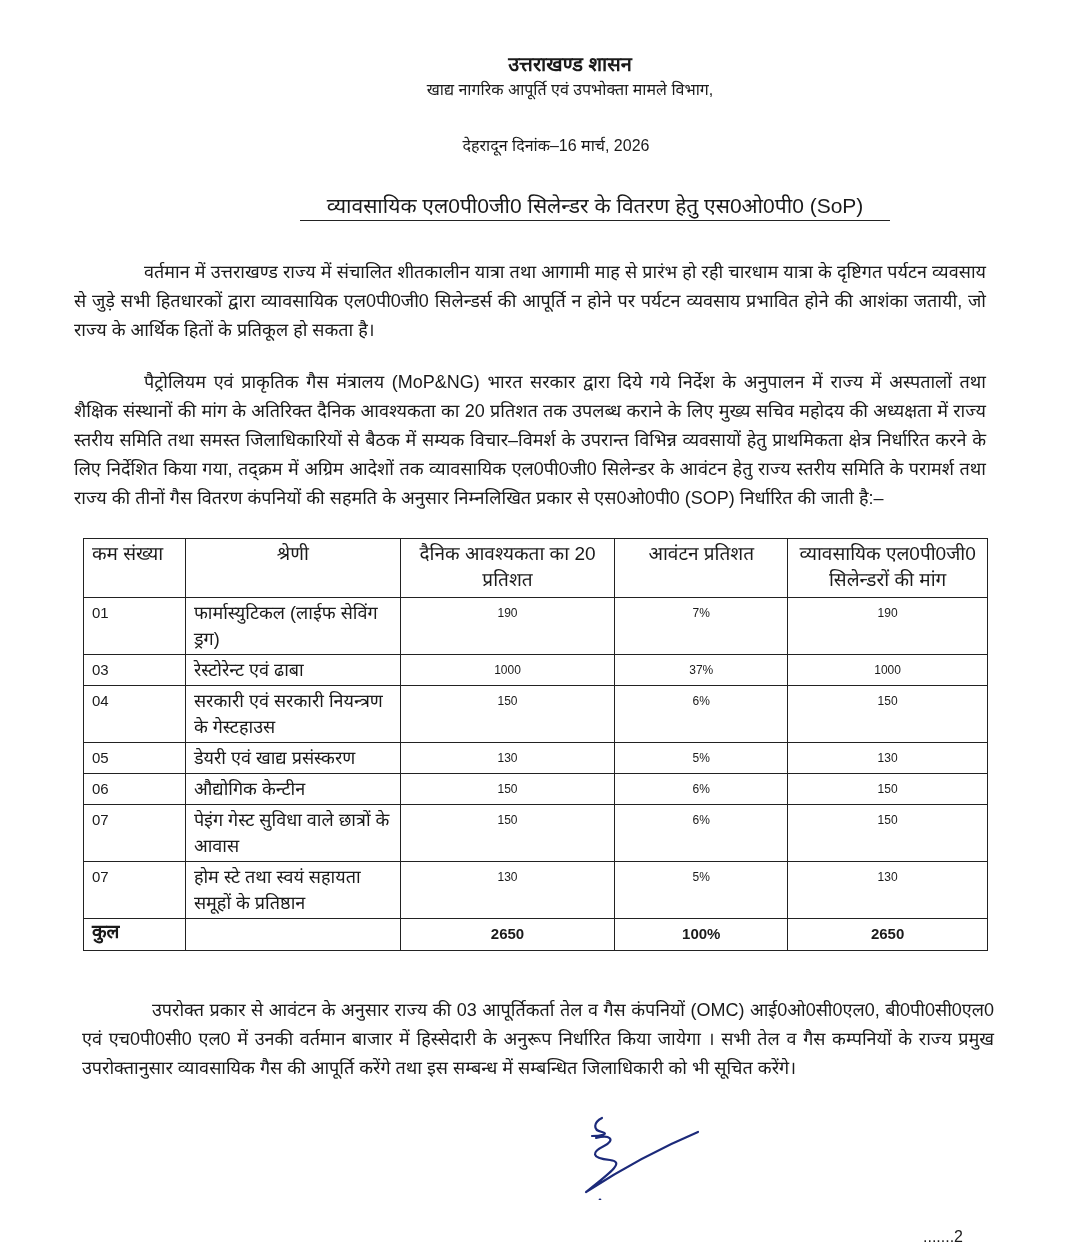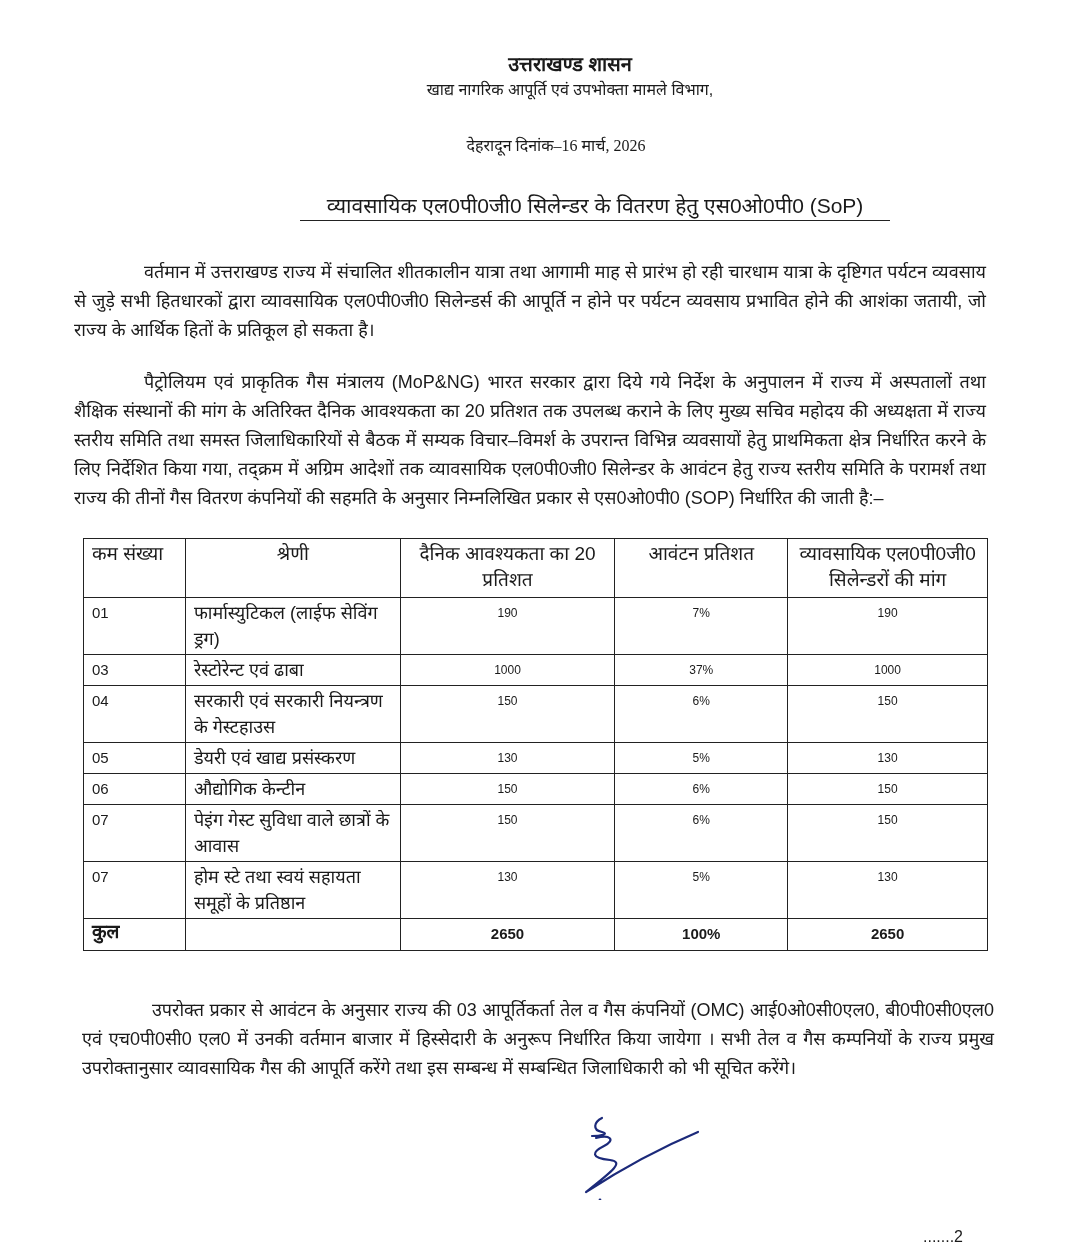--- a/index.html
+++ b/index.html
@@ -25,21 +25,21 @@
     position: absolute;
     left: 0;
     width: 1080px;
     text-align: center;
     font-size: 16px;
     line-height: 24px;
   }
   .hdr-title { top: 52px; font-weight: bold; font-size: 20px; left: 0; padding-left: 60px; box-sizing: border-box; }
   .hdr-dept { top: 78px; left: 0; padding-left: 60px; box-sizing: border-box; }
   .hdr-ref { top: 106px; padding-left: 80px; box-sizing: border-box; }
-  .hdr-date { top: 134px; padding-left: 32px; box-sizing: border-box; font-family: Liberation Serif, serif; }
+  .hdr-date { top: 134px; padding-left: 32px; box-sizing: border-box; }
 
   .subject {
     position: absolute;
     top: 192px;
     left: 300px;
     width: 590px;
     text-align: center;
     font-size: 21px;
     line-height: 28px;
     border-bottom: 1.5px solid #222;

